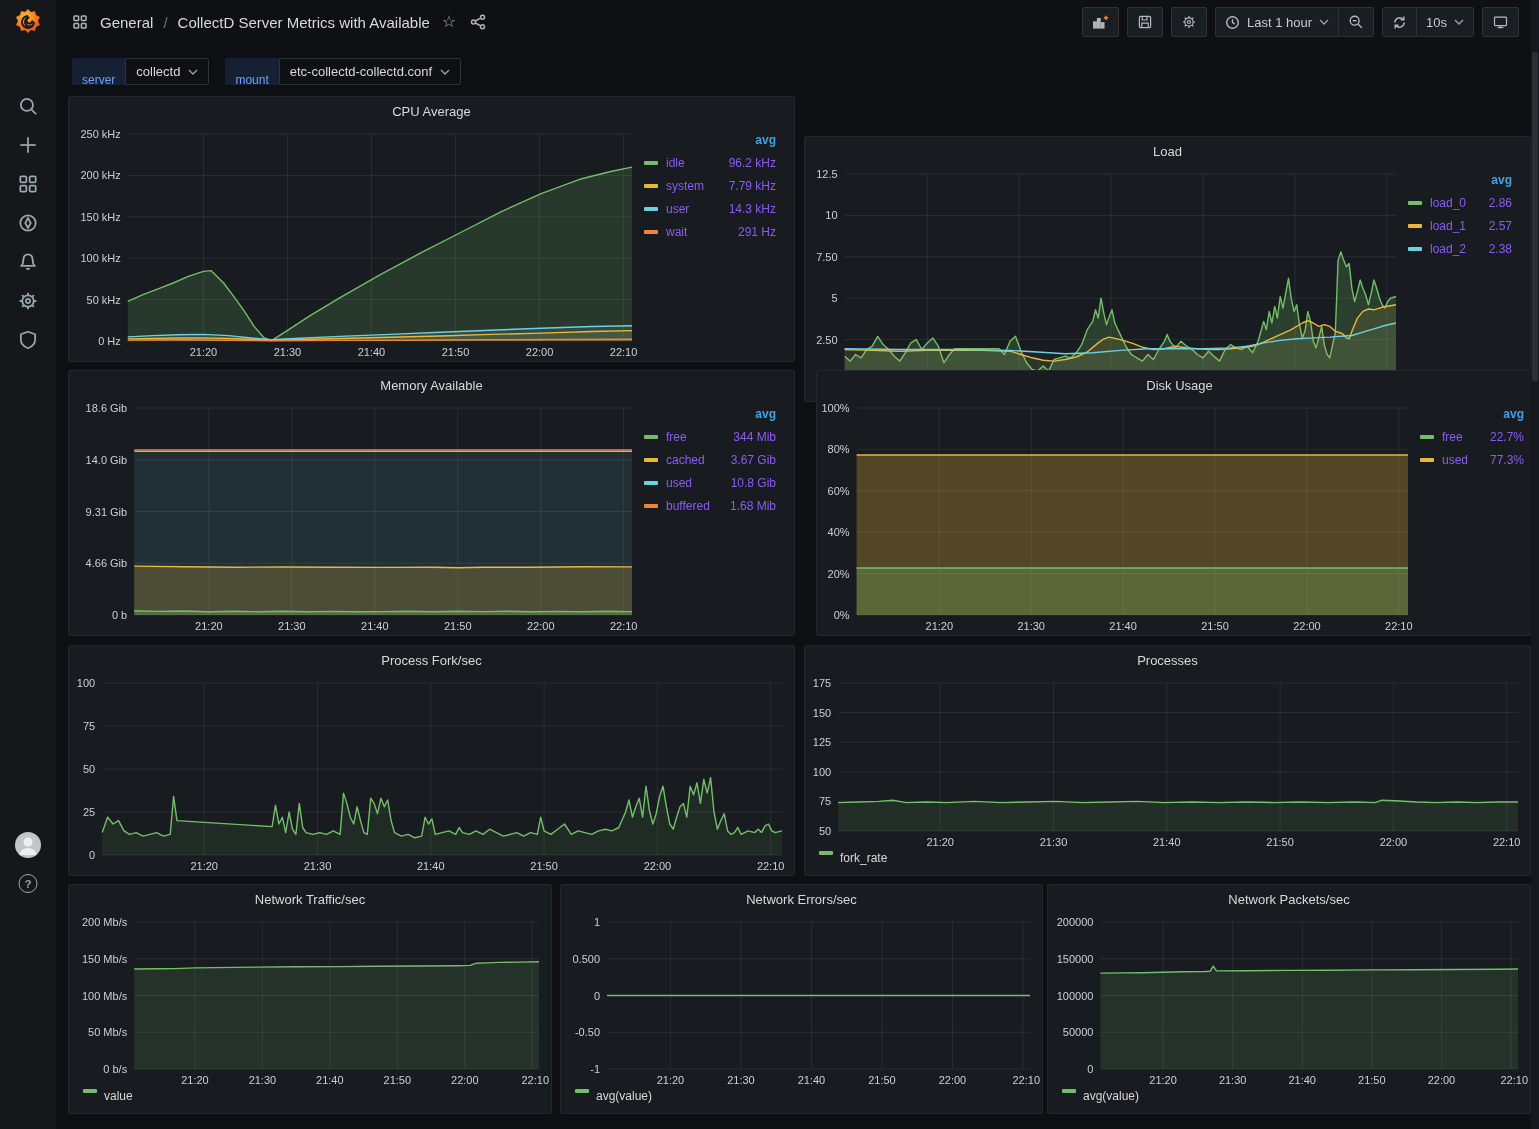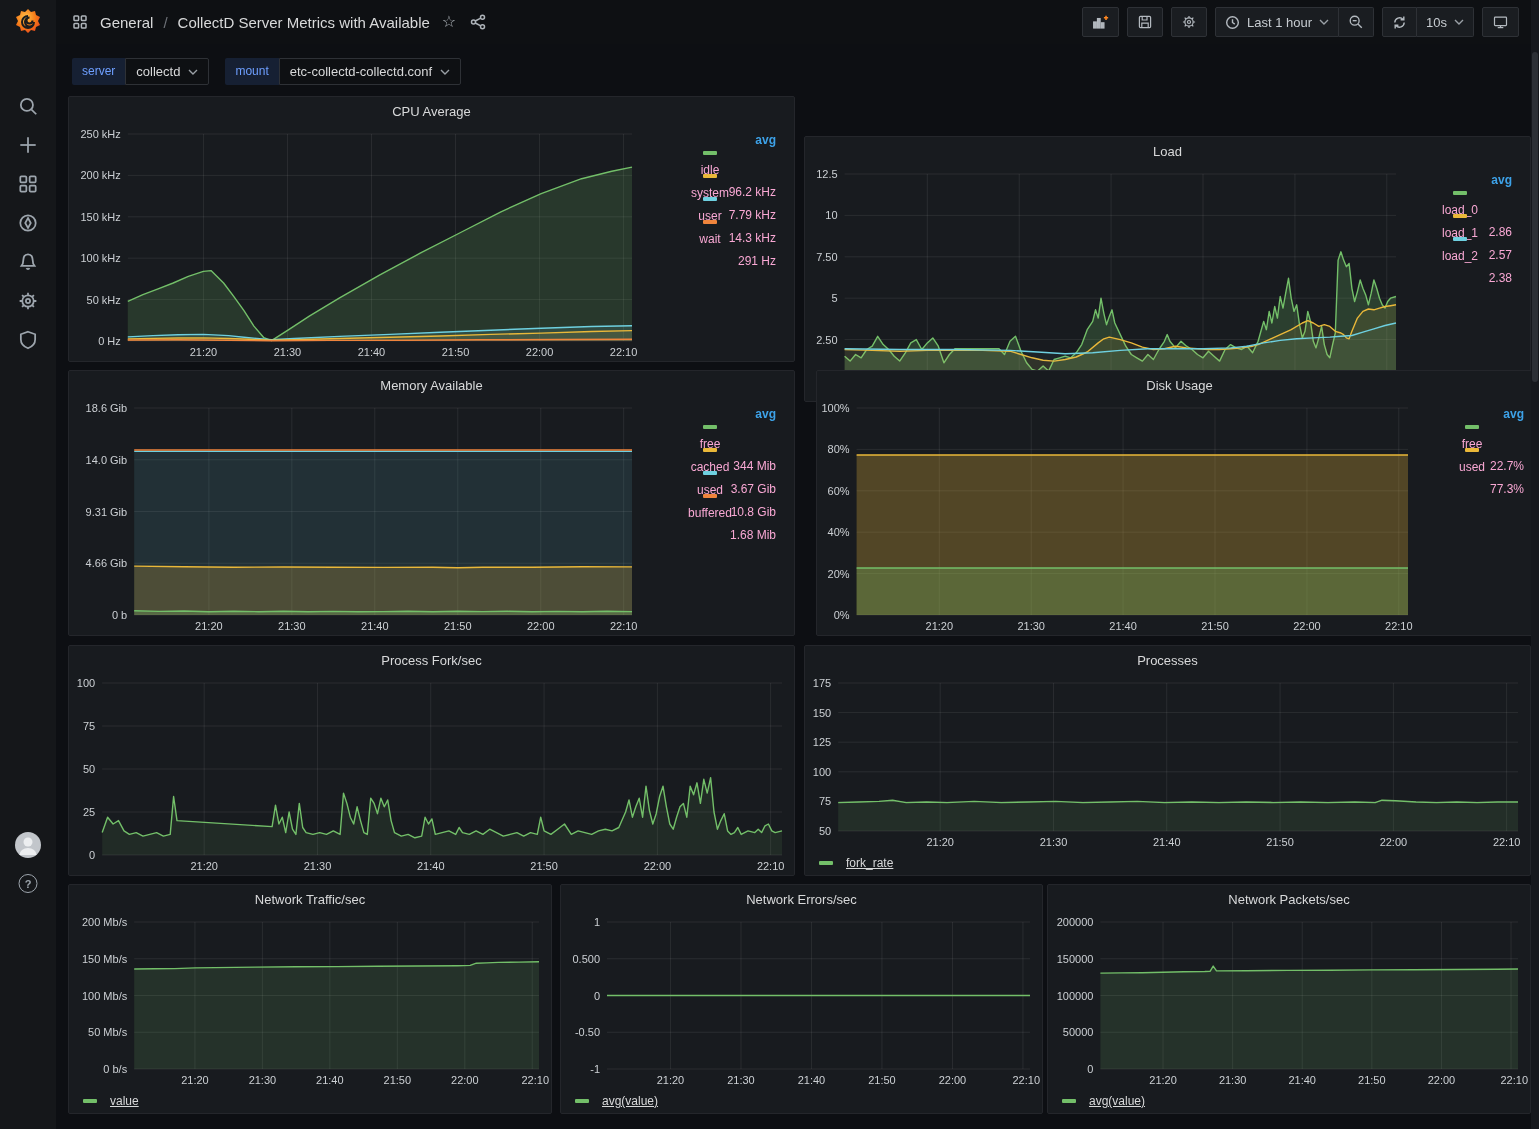--- a/index.html
+++ b/index.html
@@ -30,21 +30,21 @@
     font-size:13px; font-family:inherit; display:inline-flex; align-items:center; gap:7px; padding:0 9px; cursor:pointer; }
   .btn svg { stroke:#b4bac0; fill:none; stroke-width:1.5; }
   .btn-group { display:flex; }
   .btn-group .btn + .btn { border-left:none; border-top-left-radius:0; border-bottom-left-radius:0; }
   .btn-group .btn:first-child { border-top-right-radius:0; border-bottom-right-radius:0; }
   .chev { width:10px; height:6px; }
   .chev path { stroke:#9aa0a6; fill:none; stroke-width:1.4; }
   
   .varrow { position:absolute; left:72px; top:58px; display:flex; gap:16px; }
   .variable { display:flex; }
-  .var-label { height:27px; line-height:27px; padding:0 10px; background:#162033; color:#6e9fff;
+  .var-label { height:27px; line-height:27px; padding:9px 10px; background:#162033; color:#6e9fff;
     font-size:12px; border-radius:2px 0 0 2px; cursor:default; }
   .var-value { height:27px; display:flex; align-items:center; gap:8px; padding:0 10px; background:#0e1013;
     border:1px solid #2e3136; color:#d8d9da; font-size:13px; border-radius:0 2px 2px 0; cursor:pointer; }
   
   .panel { position:absolute; background:#181b1f; border:1px solid #24262b; border-radius:2px; }
   #p-cpu      { left:68px;  top:96px;  width:727px; height:266px; }
   #p-load     { left:804px; top:96px;  width:727px; height:266px;margin-top:40px; }
   #p-mem      { left:68px;  top:370px; width:727px; height:266px; }
   #p-disk     { left:804px; top:370px; width:727px; height:266px;margin-left:12px; }
   #p-fork     { left:68px;  top:645px; width:727px; height:231px; }
@@ -55,26 +55,26 @@
   .panel-title { height:28px; display:flex; align-items:center; justify-content:center;
     font-size:13px; font-weight:500; color:#d8d9da; cursor:pointer; }
   .panel-body { position:absolute; left:0; right:0; top:28px; bottom:0; display:flex; }
   .panel-body.col { flex-direction:column; }
   .chart-wrap { flex:1; position:relative; min-width:0; min-height:0; }
   .chart-wrap svg { position:absolute; inset:0; width:100%; height:100%; display:block; }
   .legend-right { flex:none; padding:4px 18px 0 0; }
   .legend-right.w150 { width:150px; }
   .legend-right.w118 { width:122px; }
   .lg-head { text-align:right; color:#3da2e8; font-weight:bold; font-size:12px; height:22px; line-height:22px; cursor:pointer; }
-  .lg-row { display:flex; align-items:center; height:23px; gap:8px; font-size:12px; color:#f9a8d4; cursor:pointer;flex-direction:column; }
+  .lg-row { display:flex; align-items:center; height:23px; gap:8px; font-size:12px; color:#8b5cf6; cursor:pointer; }
   .dash { width:14px; height:4px; border-radius:1px; flex:none; }
   .lg-name { white-space:nowrap; }
   .lg-val { margin-left:auto; white-space:nowrap; }
-  .legend-bottom { height:24px; flex:none; display:flex; align-items:center; gap:13px; padding-left:14px;
-    font-size:12px; color:#d8d9da; cursor:pointer;text-decoration:underline; }
+  .legend-bottom { height:24px; flex:none; display:flex; gap:7px; padding-left:14px;
+    font-size:12px; color:#d8d9da; cursor:pointer; }
   
   .scrollbar { position:absolute; right:0; top:0; width:8px; height:1129px; background:#16181d; }
   .scroll-thumb { position:absolute; right:1px; top:52px; width:6px; height:330px; background:#2c2f35; border-radius:3px; cursor:pointer; }
   .axis-text { font-size:11px; fill:#ccd0d4; font-family:"Liberation Sans","DejaVu Sans",sans-serif; }
 </style>
 </head>
 <body>
 
 <div class="sidebar">
   <div class="logo">

